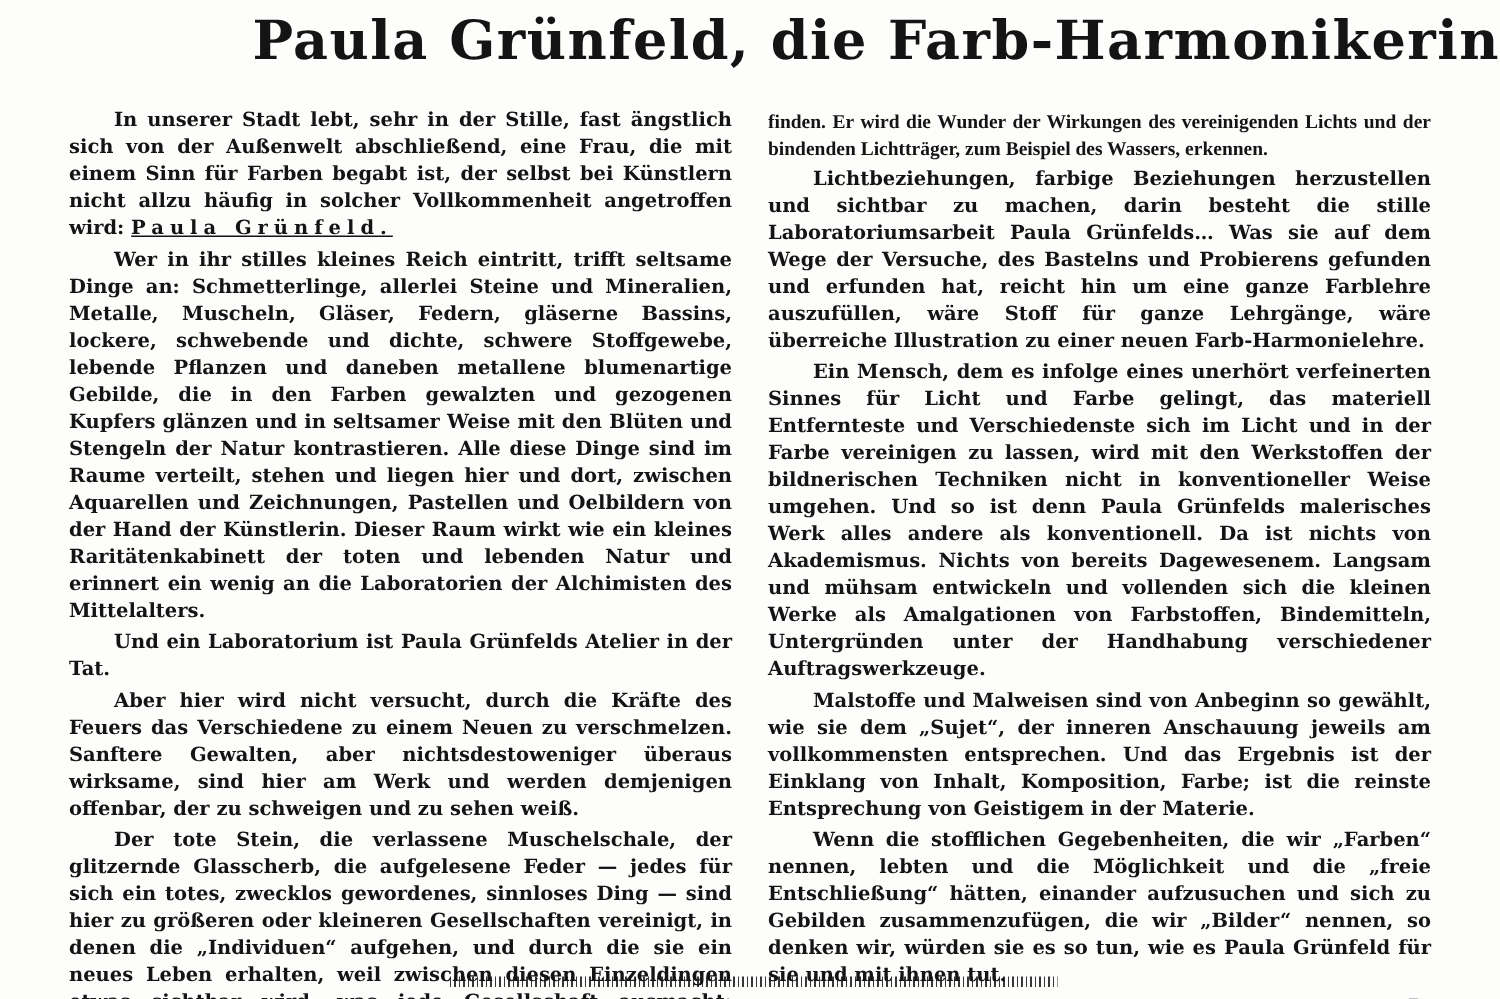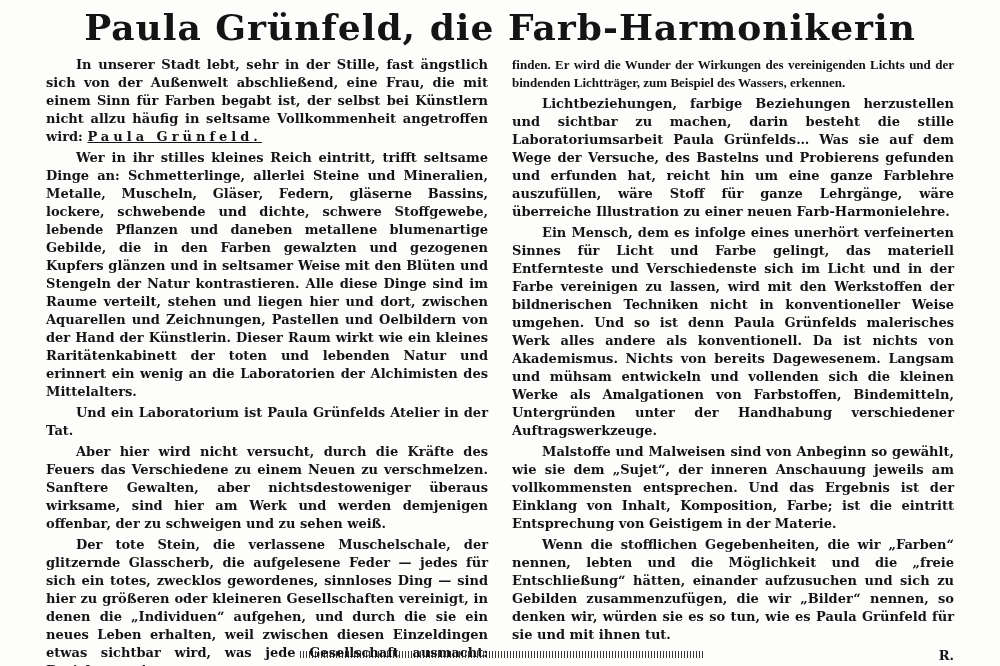--- a/index.html
+++ b/index.html
@@ -12,22 +12,22 @@
     position:relative;
     width:1000px;height:666px;
     margin:0 auto;
     background:var(--paper);
     color:var(--ink);
     font-family:"DejaVu Serif","Liberation Serif",serif;
     overflow:hidden;
     box-sizing:border-box;
   }
   .title{
-    margin:6px 0 8px 0;
-    text-align:center;
+    margin:6px 0 24px 0;
+    text-align:right;
     font-size:36px;
     line-height:42px;
     font-weight:bold;
     letter-spacing:1px;
     font-family:"DejaVu Serif","Liberation Serif",serif;
   }
   .columns{
     display:flex;
     gap:24px;
     padding:0 46px;
@@ -62,33 +62,33 @@
 </head>
 <body>
 
 <div class="page">
 
   <h1 class="title">Paula Grünfeld, die Farb-Harmonikerin</h1>
 
   <div class="columns">
 
     <div class="col">
-      <p class="para"><span>In unserer Stadt lebt, sehr in der Stille, fast ängstlich sich von der Außenwelt abschließend, eine Frau, die mit einem Sinn für Farben begabt ist, der selbst bei Künstlern nicht allzu häufig in seltsame Vollkommenheit angetroffen wird: </span><span class="gesperrt">Paula Grünfeld.</span></p>
+      <p class="para"><span>In unserer Stadt lebt, sehr in der Stille, fast ängstlich sich von der Außenwelt abschließend, eine Frau, die mit einem Sinn für Farben begabt ist, der selbst bei Künstlern nicht allzu häufig in solcher Vollkommenheit angetroffen wird: </span><span class="gesperrt">Paula Grünfeld.</span></p>
       <p class="para">Wer in ihr stilles kleines Reich eintritt, trifft seltsame Dinge an: Schmetterlinge, allerlei Steine und Mineralien, Metalle, Muscheln, Gläser, Federn, gläserne Bassins, lockere, schwebende und dichte, schwere Stoffgewebe, lebende Pflanzen und daneben metallene blumenartige Gebilde, die in den Farben gewalzten und gezogenen Kupfers glänzen und in seltsamer Weise mit den Blüten und Stengeln der Natur kontrastieren. Alle diese Dinge sind im Raume verteilt, stehen und liegen hier und dort, zwischen Aquarellen und Zeichnungen, Pastellen und Oelbildern von der Hand der Künstlerin. Dieser Raum wirkt wie ein kleines Raritätenkabinett der toten und lebenden Natur und erinnert ein wenig an die Laboratorien der Alchimisten des Mittelalters.</p>
       <p class="para">Und ein Laboratorium ist Paula Grünfelds Atelier in der Tat.</p>
       <p class="para">Aber hier wird nicht versucht, durch die Kräfte des Feuers das Verschiedene zu einem Neuen zu verschmelzen. Sanftere Gewalten, aber nichtsdestoweniger überaus wirksame, sind hier am Werk und werden demjenigen offenbar, der zu schweigen und zu sehen weiß.</p>
       <p class="para">Der tote Stein, die verlassene Muschelschale, der glitzernde Glasscherb, die aufgelesene Feder — jedes für sich ein totes, zwecklos gewordenes, sinnloses Ding — sind hier zu größeren oder kleineren Gesellschaften vereinigt, in denen die „Individuen“ aufgehen, und durch die sie ein neues Leben erhalten, weil zwischen diesen Einzeldingen etwas sichtbar wird, was jede Gesellschaft ausmacht: Beziehungen!</p>
 
     </div>
 
     <div class="col">
       <p class="para noindent">finden. Er wird die Wunder der Wirkungen des vereinigenden Lichts und der bindenden Lichtträger, zum Beispiel des Wassers, erkennen.</p>
       <p class="para">Lichtbeziehungen, farbige Beziehungen herzustellen und sichtbar zu machen, darin besteht die stille Laboratoriumsarbeit Paula Grünfelds… Was sie auf dem Wege der Versuche, des Bastelns und Probierens gefunden und erfunden hat, reicht hin um eine ganze Farblehre auszufüllen, wäre Stoff für ganze Lehrgänge, wäre überreiche Illustration zu einer neuen Farb-Harmonielehre.</p>
       <p class="para">Ein Mensch, dem es infolge eines unerhört verfeinerten Sinnes für Licht und Farbe gelingt, das materiell Entfernteste und Verschiedenste sich im Licht und in der Farbe vereinigen zu lassen, wird mit den Werkstoffen der bildnerischen Techniken nicht in konventioneller Weise umgehen. Und so ist denn Paula Grünfelds malerisches Werk alles andere als konventionell. Da ist nichts von Akademismus. Nichts von bereits Dagewesenem. Langsam und mühsam entwickeln und vollenden sich die kleinen Werke als Amalgationen von Farbstoffen, Bindemitteln, Untergründen unter der Handhabung verschiedener Auftragswerkzeuge.</p>
-      <p class="para">Malstoffe und Malweisen sind von Anbeginn so gewählt, wie sie dem „Sujet“, der inneren Anschauung jeweils am vollkommensten entsprechen. Und das Ergebnis ist der Einklang von Inhalt, Komposition, Farbe; ist die eintritt Entsprechung von Geistigem in der Materie.</p>
+      <p class="para">Malstoffe und Malweisen sind von Anbeginn so gewählt, wie sie dem „Sujet“, der inneren Anschauung jeweils am vollkommensten entsprechen. Und das Ergebnis ist der Einklang von Inhalt, Komposition, Farbe; ist die reinste Entsprechung von Geistigem in der Materie.</p>
       <p class="para">Wenn die stofflichen Gegebenheiten, die wir „Farben“ nennen, lebten und die Möglichkeit und die „freie Entschließung“ hätten, einander aufzusuchen und sich zu Gebilden zusammenzufügen, die wir „Bilder“ nennen, so denken wir, würden sie es so tun, wie es Paula Grünfeld für sie und mit ihnen tut.</p>
       <p class="para">
           <span class="sig">R.</span>
         </p>
 
     </div>
 
   </div>
 
   <div class="bottom-rule"></div>

